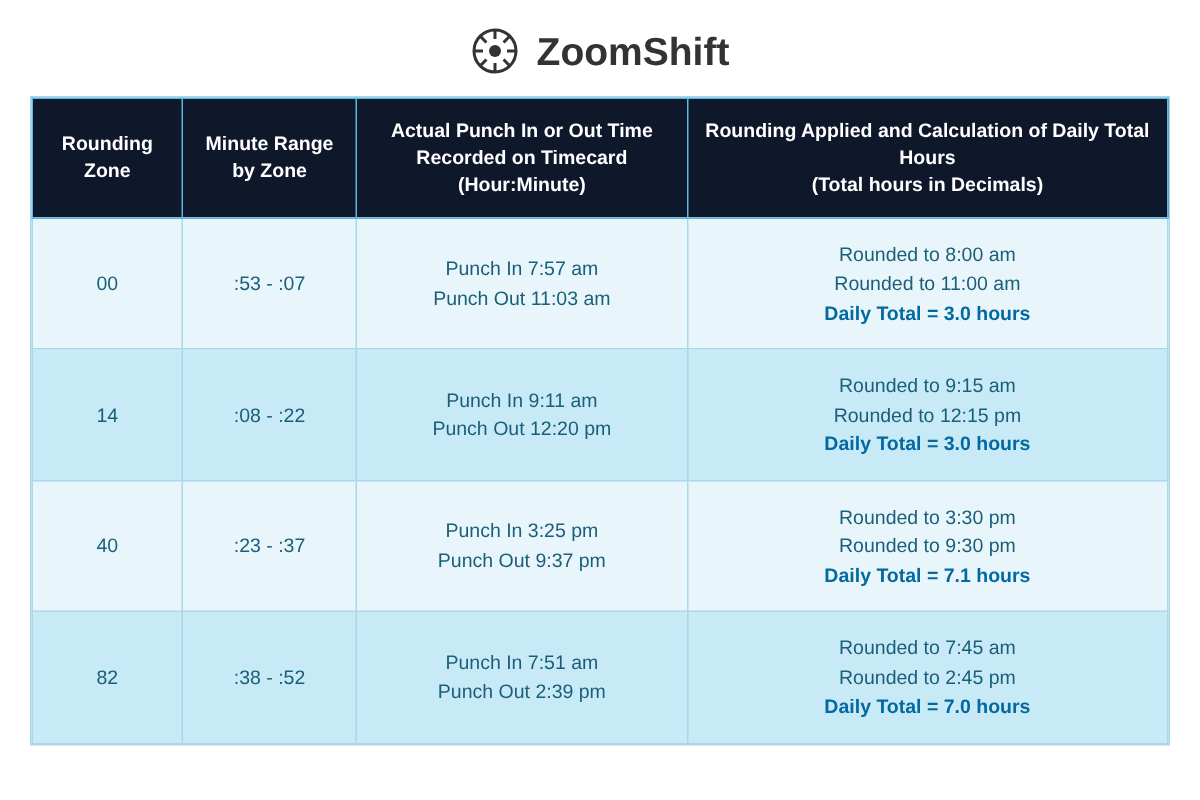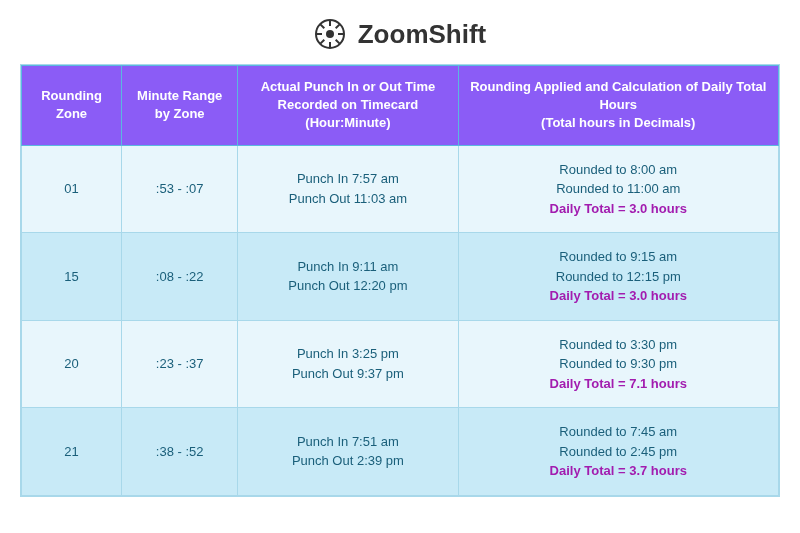--- a/index.html
+++ b/index.html
@@ -42,21 +42,21 @@
       border-collapse: collapse;
       border: 1px solid #a8d8ea;
     }
 
     table {
       width: 100%;
       border-collapse: collapse;
     }
 
     thead tr {
-      background-color: #8b5cf6;
+      background-color: #0f172a;
     }
 
     thead th {
       color: #ffffff;
       font-size: 13px;
       font-weight: 700;
       text-align: center;
       padding: 12px 10px;
       border: 1px solid #5ab8e0;
       vertical-align: middle;
@@ -81,21 +81,21 @@
       line-height: 1.5;
     }
 
     .col-zone { width: 100px; }
     .col-range { width: 116px; }
     .col-punch { width: 220px; margin-top: 13px; }
     .col-rounding { width: 320px; }
 
     .daily-total {
       font-weight: 700;
-      color: #a21caf;
+      color: #0369a1;
     }
   </style>
 </head>
 <body>
 
 <div class="header">
   <svg class="logo-icon" viewBox="0 0 32 32" xmlns="http://www.w3.org/2000/svg">
     <circle cx="16" cy="16" r="14" fill="none" stroke="#333" stroke-width="2"></circle>
     <circle cx="16" cy="16" r="4" fill="#333"></circle>
     <line x1="16" y1="2" x2="16" y2="8" stroke="#333" stroke-width="2"></line>
@@ -117,38 +117,38 @@
     <thead>
       <tr>
         <th class="col-zone">Rounding<br>Zone</th>
         <th class="col-range">Minute Range<br>by Zone</th>
         <th class="col-punch">Actual Punch In or Out Time Recorded on Timecard<br>(Hour:Minute)</th>
         <th class="col-rounding">Rounding Applied and Calculation of Daily Total Hours<br>(Total hours in Decimals)</th>
       </tr>
     </thead>
     <tbody id="table-body">
     <tr>
-          <td>01</td>
+          <td>00</td>
           <td>:53 - :07</td>
           <td>Punch In 7:57 am<br>Punch Out 11:03 am</td>
           <td>Rounded to 8:00 am<br>Rounded to 11:00 am<br><span class="daily-total">Daily Total = 3.0 hours</span></td>
         </tr>
         <tr>
-          <td>15</td>
+          <td>14</td>
           <td>:08 - :22</td>
           <td>Punch In 9:11 am<br>Punch Out 12:20 pm</td>
           <td>Rounded to 9:15 am<br>Rounded to 12:15 pm<br><span class="daily-total">Daily Total = 3.0 hours</span></td>
         </tr>
         <tr>
-          <td>20</td>
+          <td>40</td>
           <td>:23 - :37</td>
           <td>Punch In 3:25 pm<br>Punch Out 9:37 pm</td>
           <td>Rounded to 3:30 pm<br>Rounded to 9:30 pm<br><span class="daily-total">Daily Total = 7.1 hours</span></td>
         </tr>
         <tr>
-          <td>21</td>
+          <td>82</td>
           <td>:38 - :52</td>
           <td>Punch In 7:51 am<br>Punch Out 2:39 pm</td>
-          <td>Rounded to 7:45 am<br>Rounded to 2:45 pm<br><span class="daily-total">Daily Total = 3.7 hours</span></td>
+          <td>Rounded to 7:45 am<br>Rounded to 2:45 pm<br><span class="daily-total">Daily Total = 7.0 hours</span></td>
         </tr>
       </tbody>
   </table>
 </div>
 
 </body></html>

